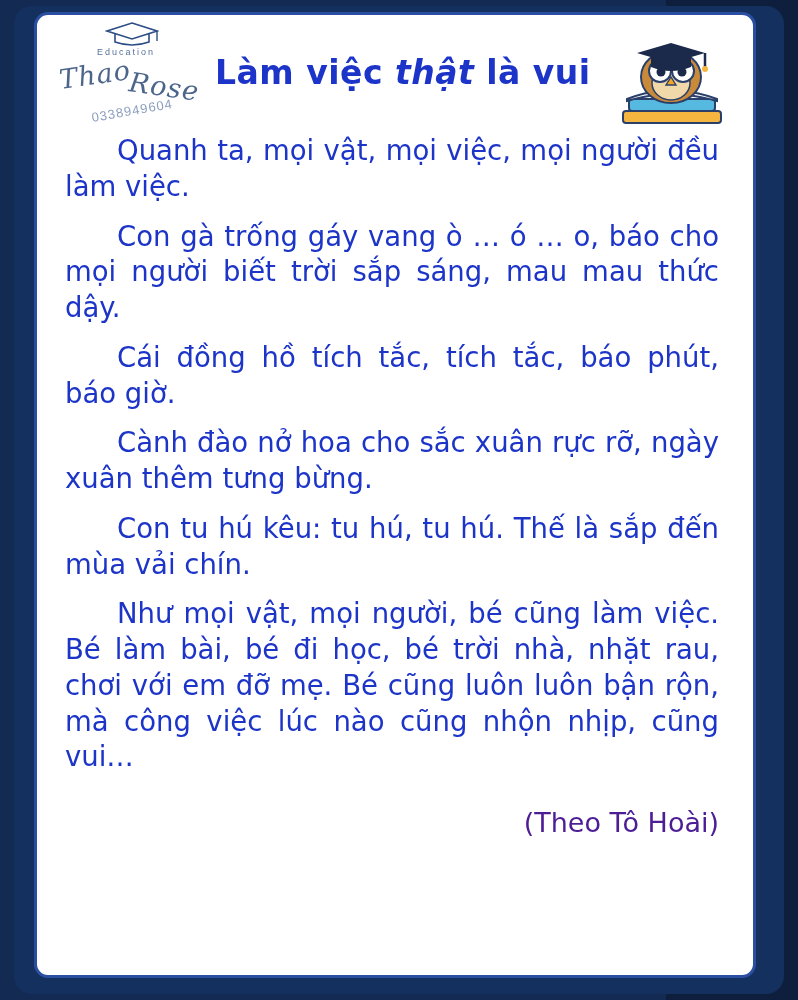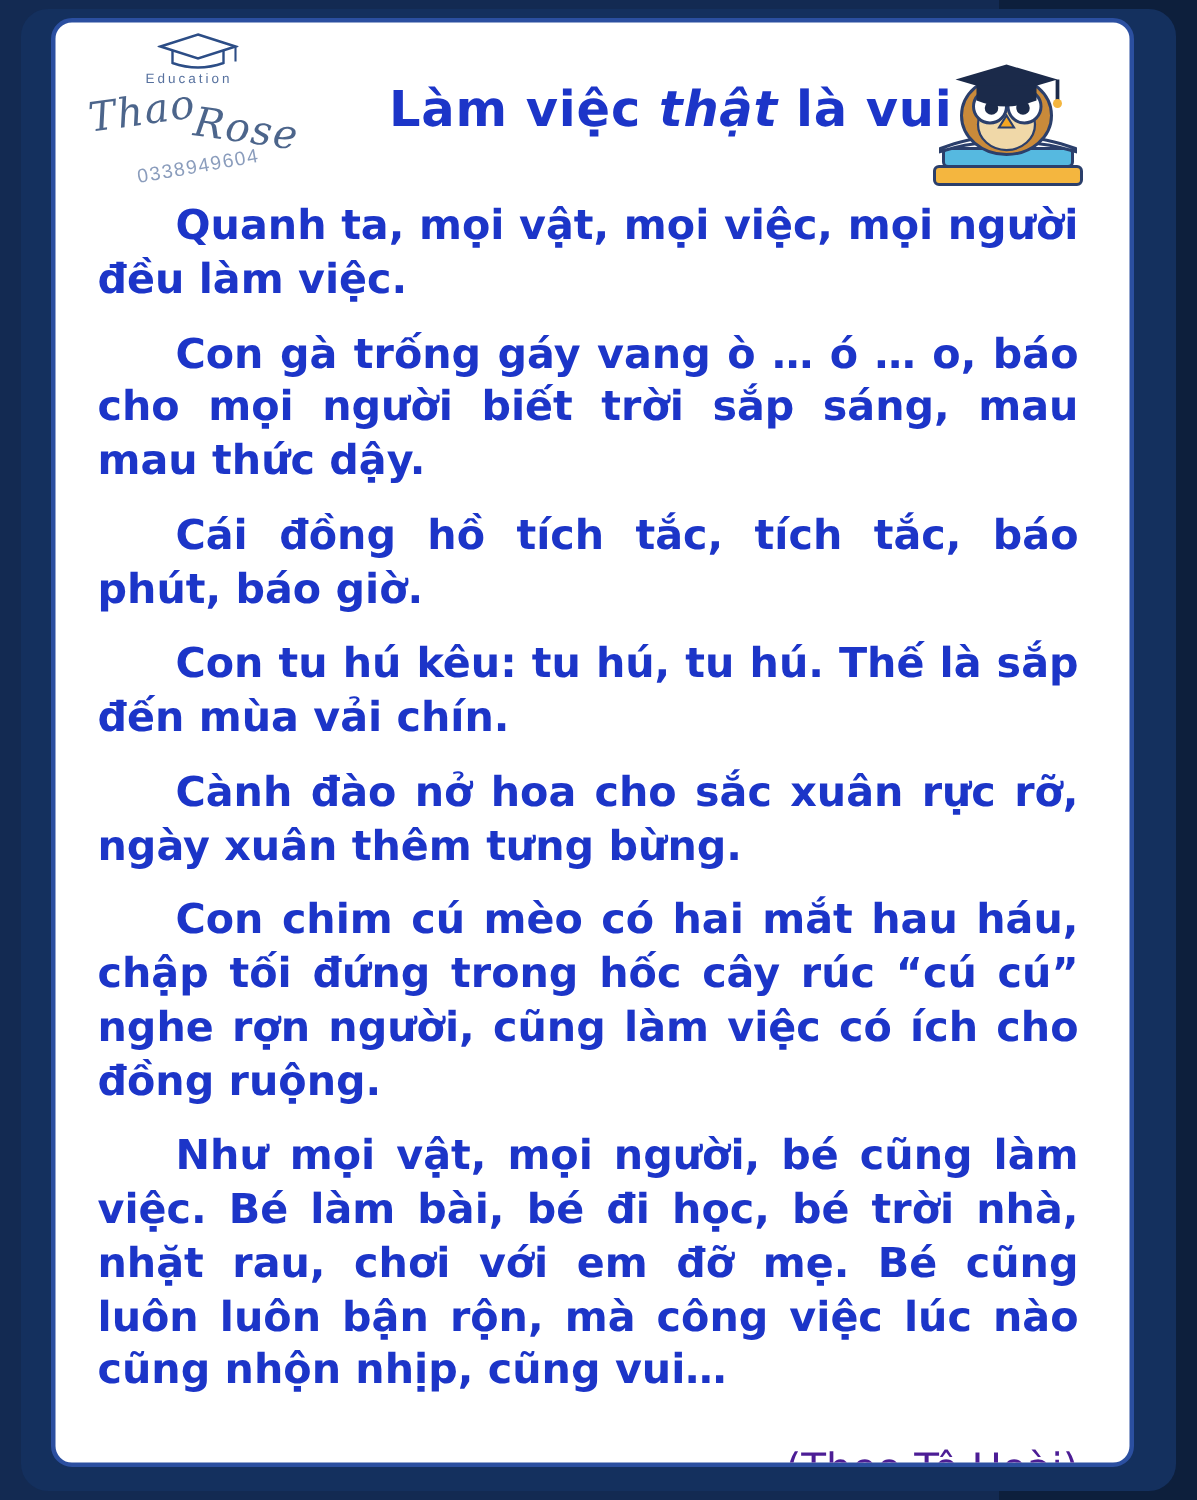--- a/index.html
+++ b/index.html
@@ -103,21 +103,21 @@
     opacity: .55;
     transform: rotate(-10deg);
     font-family: "Liberation Sans", sans-serif;
     letter-spacing: 1px;
   }
   .title {
     position: absolute;
     left: 178px;
     top: 38px;
     width: 420px;
-    text-align: right;
+    text-align: left;
     font-family: "DejaVu Sans", sans-serif;
     font-weight: bold;
     font-size: 33px;
     color: #1c35c8;
     letter-spacing: 0.5px;
     white-space: nowrap;
   }
   .title .ital {
     font-style: italic;
   }
@@ -134,21 +134,20 @@
     color: #1c35c8;
     font-family: "DejaVu Sans", sans-serif;
     font-size: 27.5px;
     line-height: 1.30;
   }
   .para {
     margin: 0 8px 14px 0;
     text-indent: 52px;
     text-align: justify;
     text-justify: inter-word;
-    font-weight: bold;
   }
   .para:last-of-type { margin-bottom: 0; }
   .attribution {
     margin-top: 30px;
     padding-right: 8px;
     text-align: right;
     color: #4c1d95;
     font-family: "DejaVu Sans", sans-serif;
     font-size: 27px;
   }
@@ -199,21 +198,20 @@
         <path d="M44 32 L44 42 Q64 50 84 42 L84 32" fill="#1b2a4a"></path>
         <line x1="98" y1="28" x2="98" y2="42" stroke="#1b2a4a" stroke-width="2.5"></line>
         <circle cx="98" cy="44" r="3" fill="#f4b63f"></circle>
       </svg>
     </div>
 
     <div class="body-text">
       <p class="para">Quanh ta, mọi vật, mọi việc, mọi người đều làm việc.</p>
       <p class="para">Con gà trống gáy vang ò … ó … o, báo cho mọi người biết trời sắp sáng, mau mau thức dậy.</p>
       <p class="para">Cái đồng hồ tích tắc, tích tắc, báo phút, báo giờ.</p>
+      <p class="para">Cành đào nở hoa cho sắc xuân rực rỡ, ngày xuân thêm tưng bừng.</p>
       <p class="para">Con tu hú kêu: tu hú, tu hú. Thế là sắp đến mùa vải chín.</p>
-      <p class="para">Cành đào nở hoa cho sắc xuân rực rỡ, ngày xuân thêm tưng bừng.</p>
-      <p class="para">Con chim cú mèo có hai mắt hau háu, chập tối đứng trong hốc cây rúc “cú cú” nghe rợn người, cũng làm việc có ích cho đồng ruộng.</p>
       <p class="para">Như mọi vật, mọi người, bé cũng làm việc. Bé làm bài, bé đi học, bé trời nhà, nhặt rau, chơi với em đỡ mẹ. Bé cũng luôn luôn bận rộn, mà công việc lúc nào cũng nhộn nhịp, cũng vui…</p>
       <div class="attribution">(Theo Tô Hoài)</div>
     </div>
 
   </div>
 </div>
 
 </body></html>

